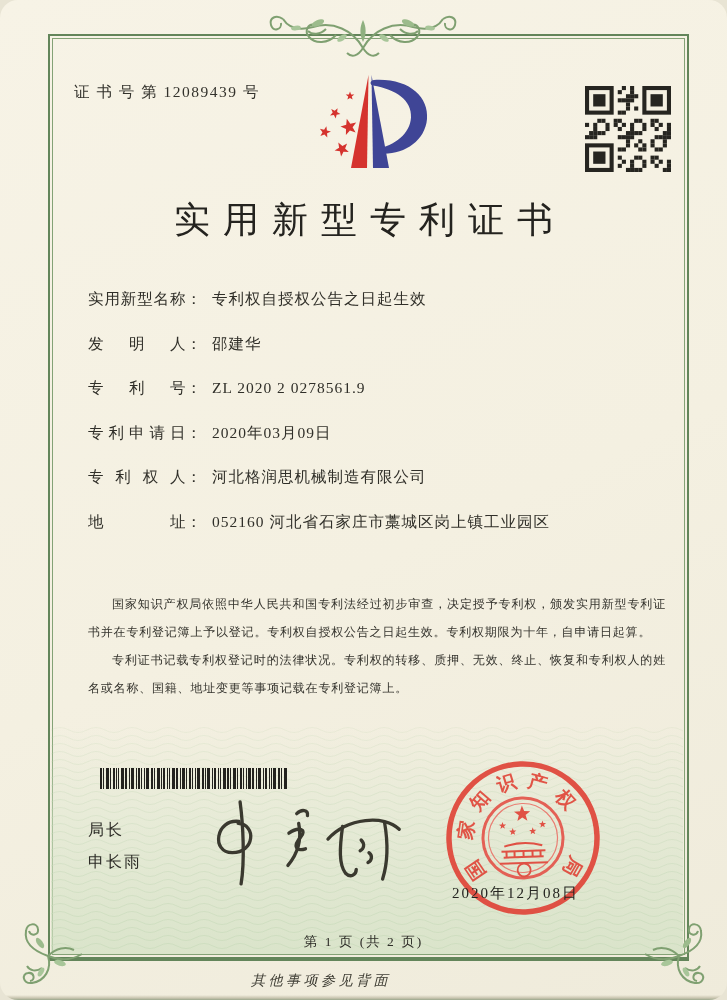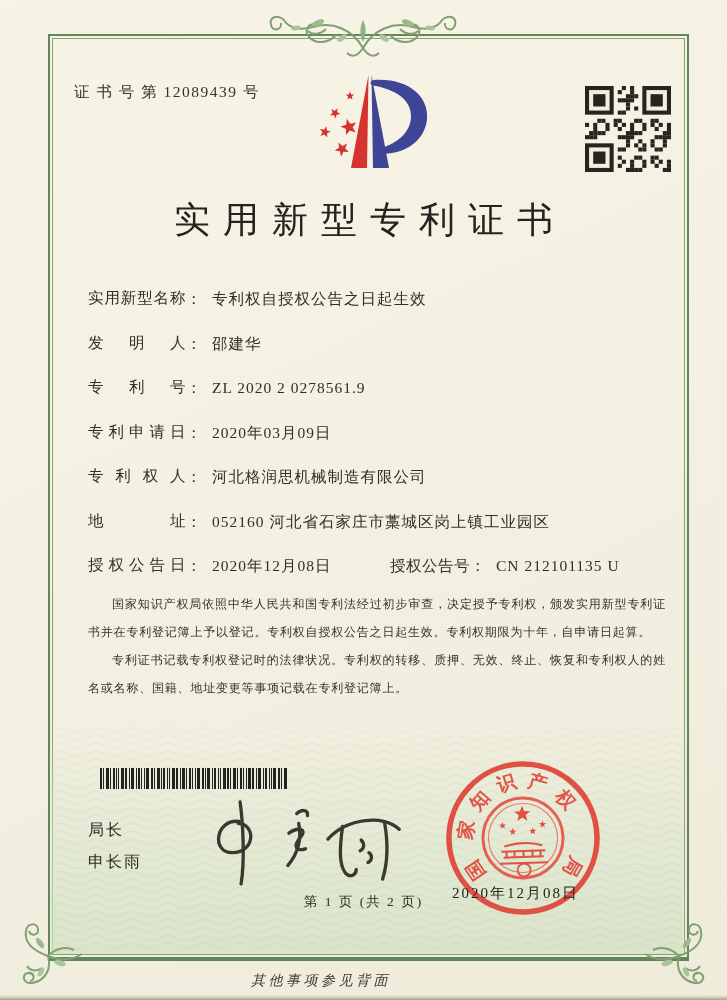--- a/index.html
+++ b/index.html
@@ -1,34 +1,34 @@
 <!DOCTYPE html>
 <html><head>
 <meta charset="utf-8">
 <style>
   html,body{margin:0;padding:0;}
   body{width:727px;height:1000px;background:#e8e4d4;font-family:"Liberation Serif","DejaVu Serif",serif;}
   #app{position:relative;width:727px;height:1000px;overflow:hidden;
-       background:linear-gradient(155deg,#f7f3e6 0%,#f4f0e1 55%,#efebdb 100%);}
+       background:linear-gradient(155deg,#f7f3e6 0%,#f4f0e1 55%,#efebdb 100%);border-radius:18px;}
 
   
   .frame{position:absolute;left:48px;top:34px;width:637px;height:921px;
          border:2.5px solid #63855a;border-bottom-width:4px;}
   .frame-inner{position:absolute;inset:2px;border:1px solid #84a276;}
 
   .cert-no{position:absolute;left:74px;top:82px;font-size:15.5px;letter-spacing:1.5px;color:#33322c;}
   .logo{position:absolute;left:306px;top:70px;width:132px;height:110px;}
   .qr{position:absolute;left:585px;top:86px;width:86px;height:86px;}
   .title{position:absolute;left:0;top:196px;width:727px;text-align:center;
          font-size:36px;letter-spacing:13px;text-indent:13px;color:#24231f;font-weight:500;}
 
   .fields{position:absolute;left:88px;top:284px;width:580px;}
   .frow{position:relative;height:30px;margin-bottom:14.5px;font-size:15.5px;
         line-height:30px;color:#302f29;letter-spacing:0.5px;white-space:nowrap;}
-  .flabel{display:inline-block;width:98px;text-align:justify;text-align-last:justify;vertical-align:top;font-family:Liberation Mono, monospace;}
+  .flabel{display:inline-block;width:98px;text-align:justify;text-align-last:justify;vertical-align:top;}
   .fcolon{display:inline-block;margin-right:10px;}
   .fvalue{letter-spacing:1px;}
   .fright{position:absolute;left:302px;top:0;}
 
   .paras{position:absolute;left:88px;top:590px;width:578px;}
   .paras p{margin:0;font-size:12px;line-height:28px;color:#34332d;
            text-align:justify;text-indent:2em;letter-spacing:0.8px;}
 
   .waveband{position:absolute;left:51px;top:726px;width:632px;height:228px;}
   .wavetint{position:absolute;left:51px;top:726px;width:632px;height:228px;
@@ -38,21 +38,21 @@
 
   .signer-title{position:absolute;left:88px;top:820px;font-size:16px;color:#2d2c27;letter-spacing:2px;}
   .signer-name{position:absolute;left:88px;top:852px;font-size:16px;color:#2d2c27;letter-spacing:2px;}
   .signature{position:absolute;left:203px;top:793px;width:205px;height:95px;}
 
   .seal{position:absolute;left:443px;top:758px;width:160px;height:160px;transform:rotate(-2deg);}
   .seal-char{position:absolute;left:50%;top:50%;font-size:19px;font-weight:bold;
              color:rgba(223,70,58,.92);font-family:"Liberation Serif","DejaVu Serif",serif;}
   .seal-date{position:absolute;left:452px;top:884px;font-size:15px;letter-spacing:2px;color:#242420;}
 
-  .page-info{position:absolute;left:0;top:893px;width:727px;text-align:center;
+  .page-info{position:absolute;left:0;top:933px;width:727px;text-align:center;
              font-size:13.5px;letter-spacing:2px;color:#2f2e29;}
   .back-note{position:absolute;left:0;top:972px;width:642px;text-align:center;
              font-size:14px;letter-spacing:3.5px;color:#3e3d34;font-style:italic;}
 
   .orn-top{position:absolute;left:258px;top:8px;width:210px;height:62px;}
   .orn-bl{position:absolute;left:14px;top:916px;width:80px;height:80px;}
   .orn-br{position:absolute;left:633px;top:916px;width:80px;height:80px;transform:scaleX(-1);}
 
   .bottom-edge{position:absolute;left:0;bottom:0;width:727px;height:5px;
                background:linear-gradient(180deg,rgba(160,158,140,0),#c9c5b0 60%,#9aa78c 100%);}
@@ -238,26 +238,20 @@
     </div>
     <div class="frow">
       <span class="flabel">专利申请日</span><span class="fcolon">：</span><span class="fvalue">2020年03月09日</span>
     </div>
     <div class="frow">
       <span class="flabel">专利权人</span><span class="fcolon">：</span><span class="fvalue">河北格润思机械制造有限公司</span>
     </div>
     <div class="frow">
       <span class="flabel">地址</span><span class="fcolon">：</span><span class="fvalue">052160 河北省石家庄市藁城区岗上镇工业园区</span>
     </div>
-    <div class="frow">
-      <span class="flabel">授权公告日</span><span class="fcolon">：</span><span class="fvalue">2020年12月08日</span>
-      <span class="fright">
-        <span>授权公告号</span><span class="fcolon">：</span><span class="fvalue">CN 212101135 U</span>
-      </span>
-    </div>
   </div>
 
   <div class="paras">
     <p>国家知识产权局依照中华人民共和国专利法经过初步审查，决定授予专利权，颁发实用新型专利证书并在专利登记簿上予以登记。专利权自授权公告之日起生效。专利权期限为十年，自申请日起算。</p>
     <p>专利证书记载专利权登记时的法律状况。专利权的转移、质押、无效、终止、恢复和专利权人的姓名或名称、国籍、地址变更等事项记载在专利登记簿上。</p>
   </div>
 
   <svg class="barcode" id="barcode-svg" viewBox="0 0 190 21" xmlns="http://www.w3.org/2000/svg">
       <rect x="0" y="0" width="2" height="21" fill="#23221e"></rect>
       <rect x="3" y="0" width="1" height="21" fill="#23221e"></rect>

